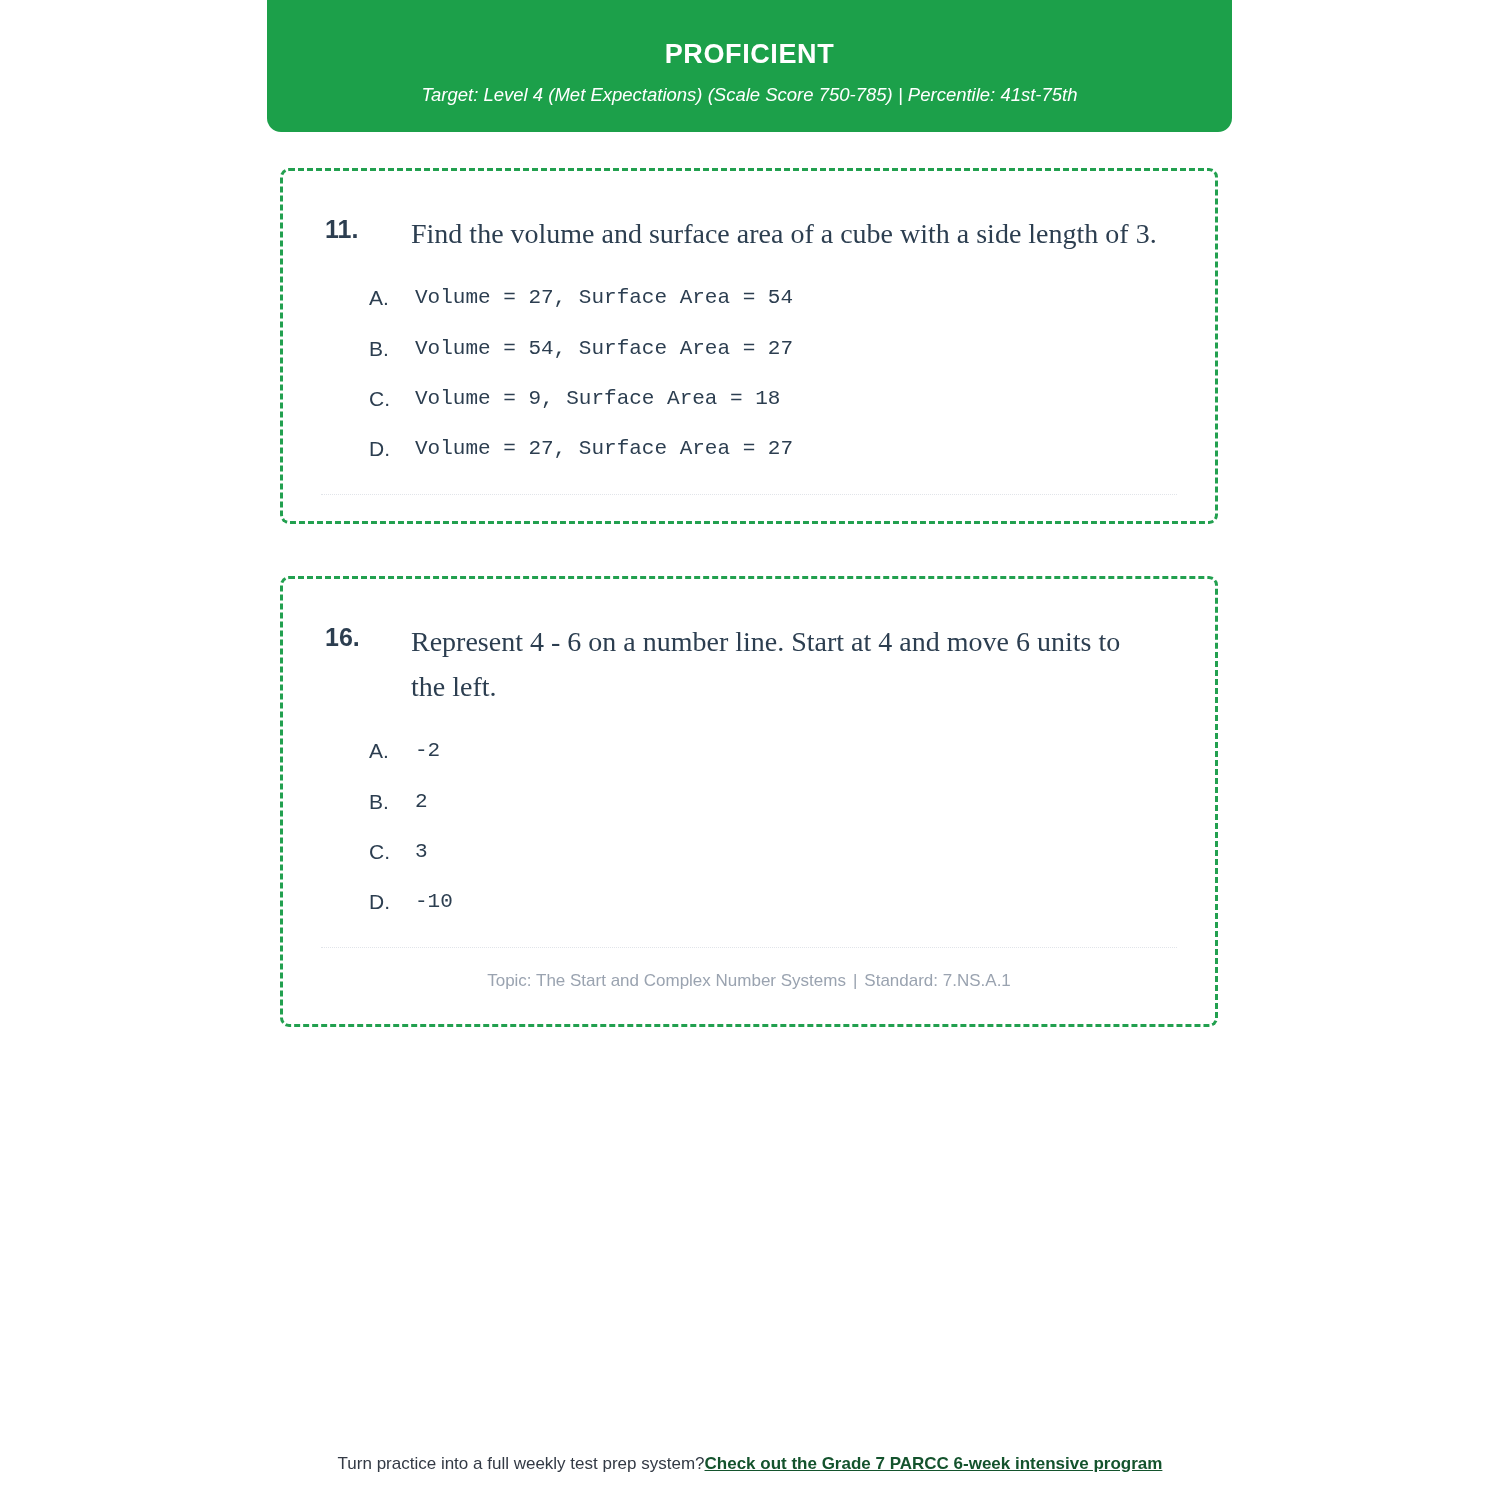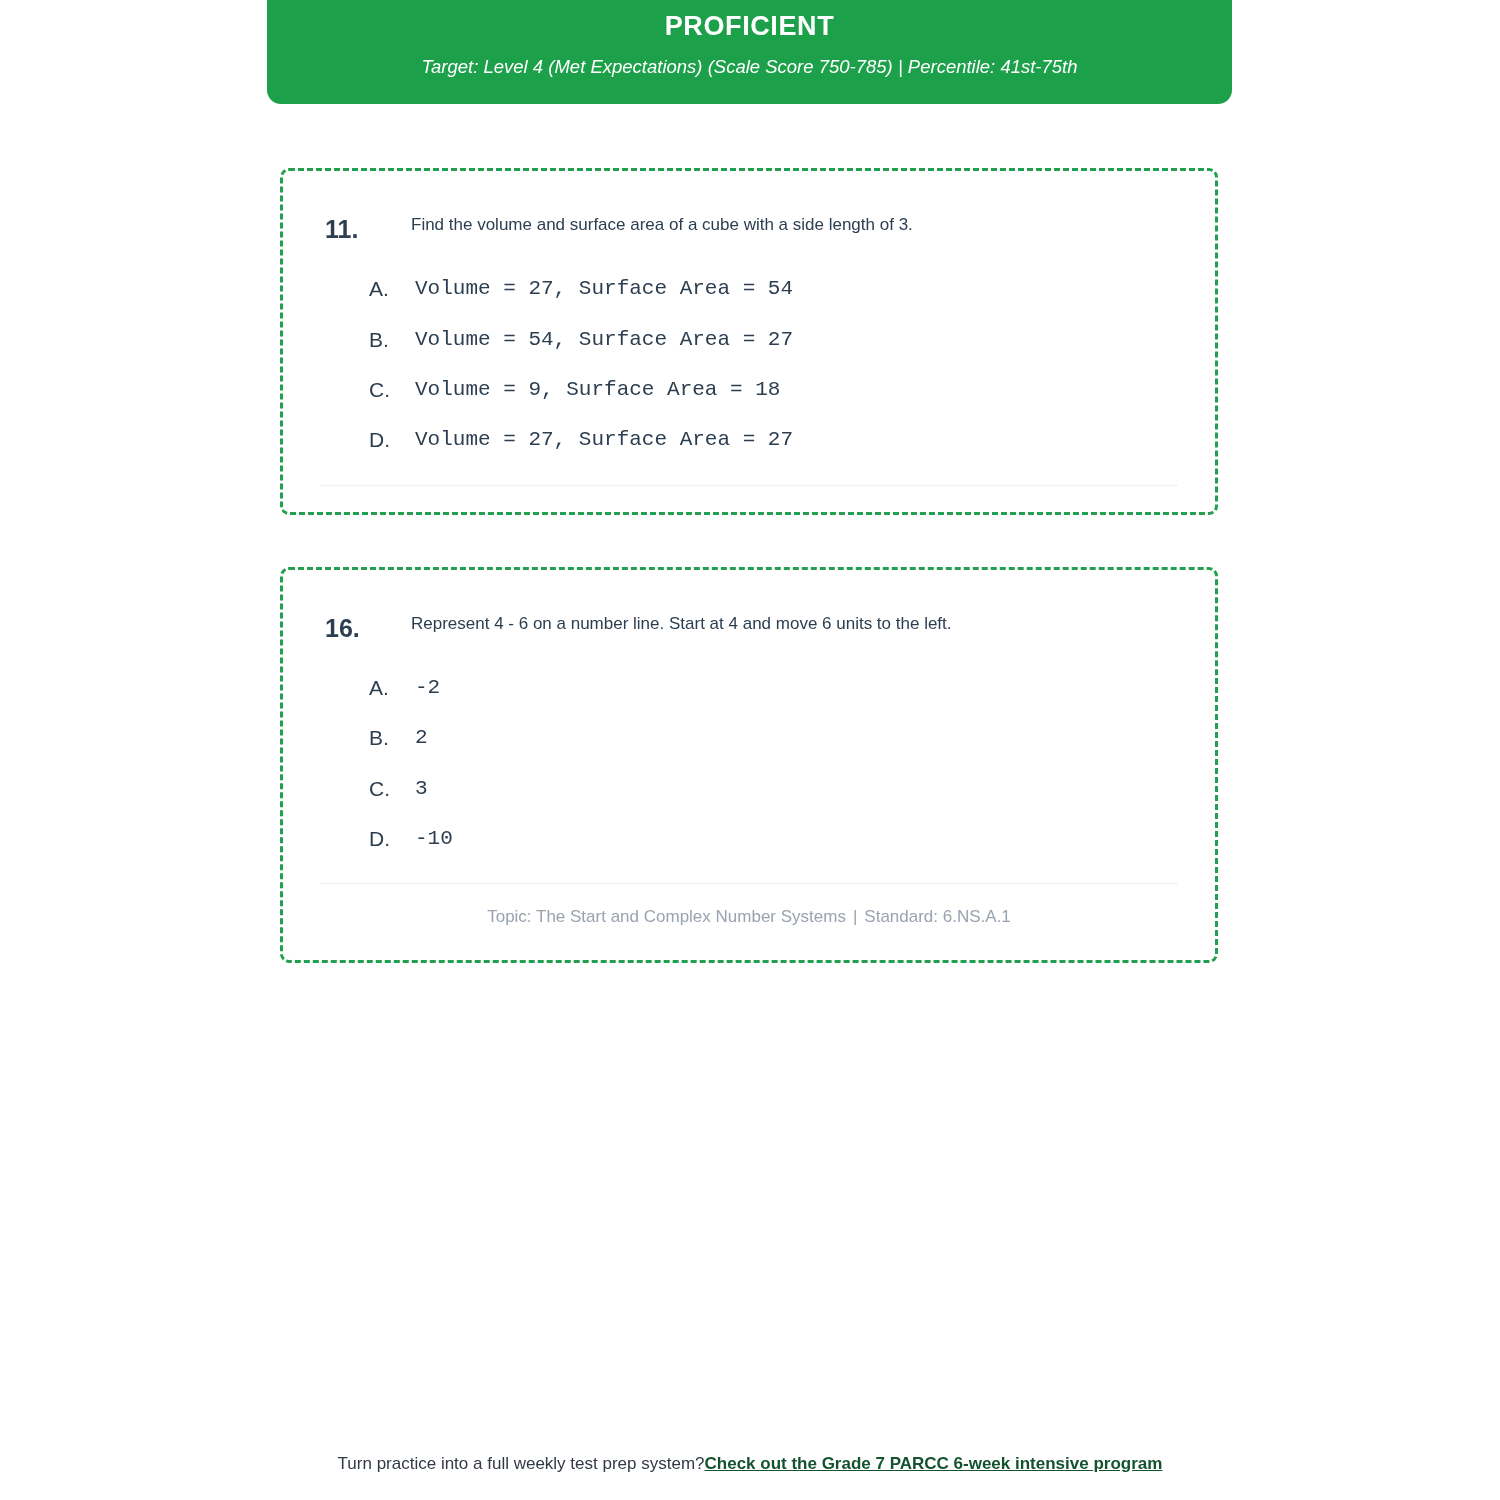--- a/index.html
+++ b/index.html
@@ -25,21 +25,21 @@
   
   .banner {
     position: absolute;
     left: 267px;
     top: 0px;
     width: 965px;
     box-sizing: border-box;
     background: #1CA04A;
     border-bottom-left-radius: 14px;
     border-bottom-right-radius: 14px;
-    padding: 12px 24px 26px 24px;
+    padding: 40px 24px 26px 24px;
     text-align: center;
   }
   .banner-title {
     color: #ffffff;
     font-size: 27px;
     font-weight: bold;
     letter-spacing: 0.6px;
     line-height: 1.1;
     margin: 0 0 14px 0;
   }
@@ -79,23 +79,24 @@
     color: #2C3E50;
     font-size: 25px;
     font-weight: bold;
     line-height: 1.45;
     padding-left: 4px;
     box-sizing: border-box;
   }
   .qtext {
     flex: 1 1 auto;
     color: #2C3E50;
-    font-size: 17px;
+    font-size: 28px;
     line-height: 1.62;
     padding-right: 20px;
+    font-family: Liberation Serif, serif;
   }
 
   .options {
     margin: 0;
     padding: 0 0 0 48px;
     list-style: none;
   }
   .option {
     display: flex;
     align-items: flex-start;
@@ -211,21 +212,21 @@
         </li>
         <li class="option">
           <span class="opt-letter">D.</span>
           <span class="opt-text">-10</span>
         </li>
       </ul>
 
       <hr class="divider">
 
       <div class="meta">
-        <span>Topic: The Start and Complex Number Systems</span><span class="sep">|</span><span>Standard: 6.NS.A.1</span>
+        <span>Topic: The Start and Complex Number Systems</span><span class="sep">|</span><span>Standard: 7.NS.A.1</span>
       </div>
     </div>
 
   </div>
 
   <div class="footer">
     <span>Turn practice into a full weekly test prep system?</span><a class="footer-link" href="#">Check out the Grade 7 PARCC 6-week intensive program</a>
   </div>
 
 </div>

